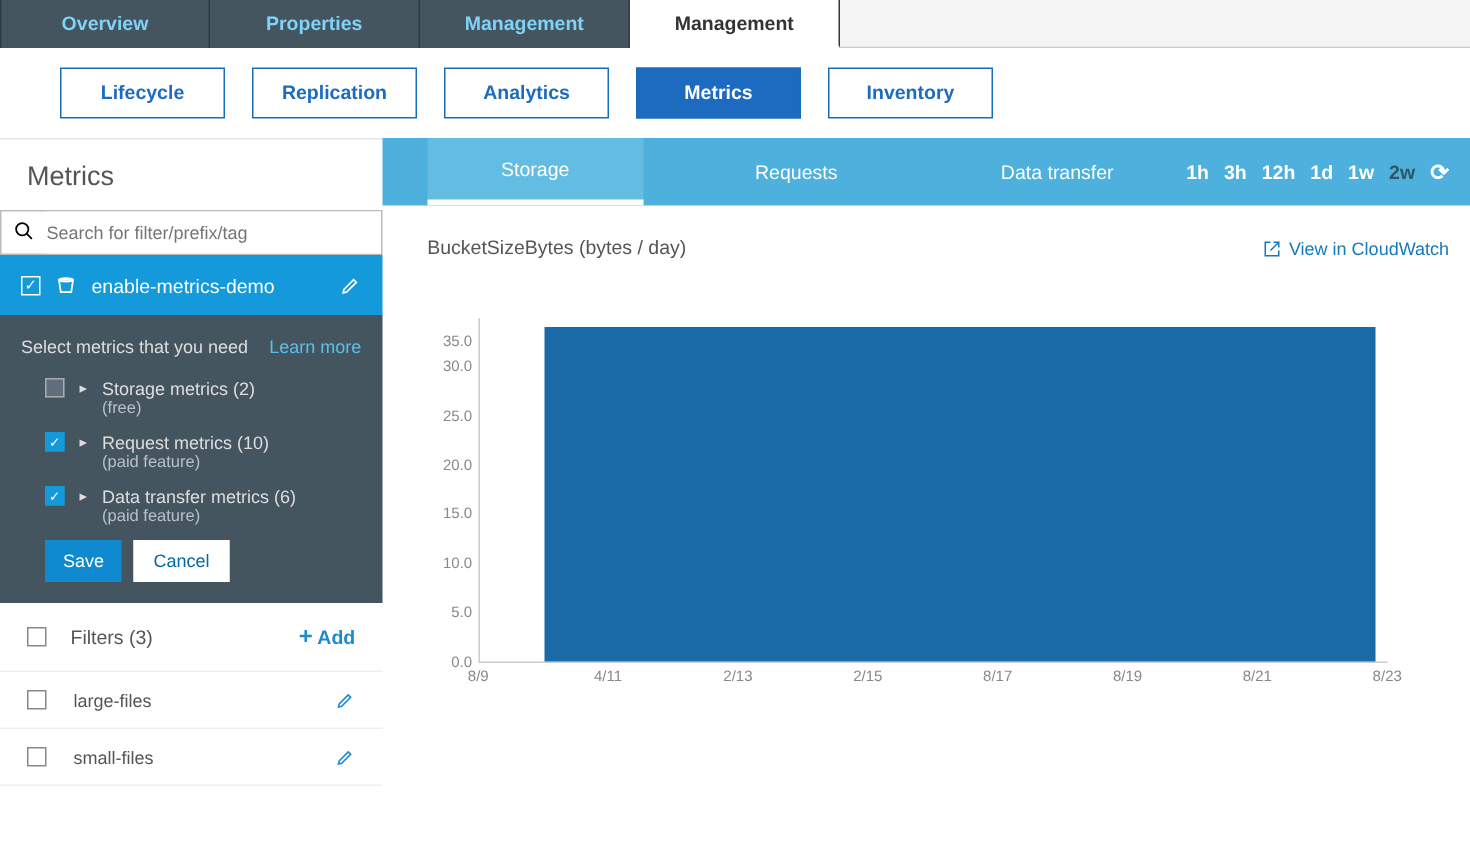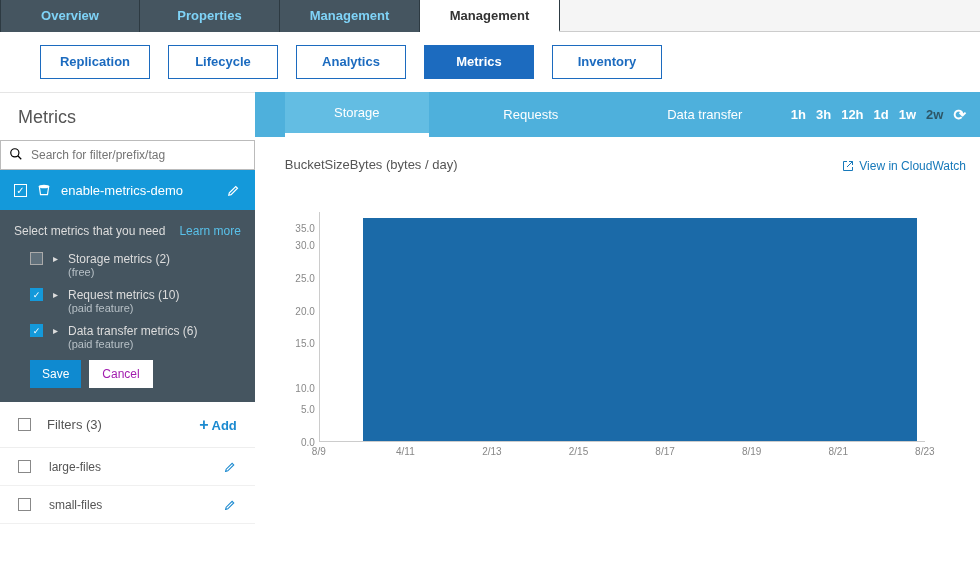--- a/index.html
+++ b/index.html
@@ -49,21 +49,21 @@
   .grey-panel .hdr { display:flex; justify-content:space-between; font-size:12px; margin-bottom:14px;}
   .grey-panel .hdr a{ color:#59c1ea; text-decoration:none; font-size:12px;}
   .metric-opt { display:flex; gap:10px; align-items:flex-start; margin:8px 0 10px 16px; font-size:12px;}
   .metric-opt .arrow{font-size:10px; margin-top:1px;}
   .metric-opt .sub { color:#b7c0c6; font-size:11px; display:block;}
   .metric-cb { width:13px;height:13px;border:1px solid #aaa;background:#60707b;display:inline-flex;align-items:center;justify-content:center;font-size:9px;flex:0 0 13px;}
   .metric-cb.checked{background:#1499da;border-color:#1499da;color:#fff;}
   .metric-cb.checked::after{content:"✓";}
   .btn-row{display:flex;gap:8px;margin:10px 0 0 16px;}
   .btn-save{background:#0f8ad0;color:#fff;border:none;padding:6px 12px;font-size:12px;cursor:pointer;}
-  .btn-cancel{background:#fff;color:#a21caf;border:1px solid #fff;padding:6px 12px;font-size:12px;cursor:pointer;}
+  .btn-cancel{background:#fff;color:#0369a1;border:1px solid #fff;padding:6px 12px;font-size:12px;cursor:pointer;}
 
   .filters-head{display:flex;align-items:center;height:46px;padding:0 18px;border-bottom:1px solid #eee;color:#555;}
   .filters-head .add{margin-left:auto;color:#1c8ad0;font-weight:600;cursor:pointer;font-size:13px;}
   .filters-head .add span.plus{font-size:16px;font-weight:700;margin-right:3px;}
   .filter-item{display:flex;align-items:center;height:38px;padding:0 18px;border-bottom:1px solid #f0f0f0;color:#555;font-size:12px;}
   .filter-item .cb{margin-right:18px;}
   .filter-item .pencil{color:#1c8ad0;}
 
   
   .right{ flex:1; display:flex; flex-direction:column;}
@@ -103,22 +103,22 @@
 
 <div class="main-tabs">
   <div class="main-tab">Overview</div>
   <div class="main-tab">Properties</div>
   <div class="main-tab">Management</div>
   <div class="main-tab" data-active="true">Management</div>
   <div class="spacer"></div>
 </div>
 
 <div class="sub-tabs">
+  <div class="sub-tab">Lifecycle</div>
   <div class="sub-tab">Replication</div>
-  <div class="sub-tab">Lifecycle</div>
   <div class="sub-tab">Analytics</div>
   <div class="sub-tab" data-active="true">Metrics</div>
   <div class="sub-tab">Inventory</div>
 </div>
 
 <div class="split">
 
   <div class="left">
     <h3 class="metrics-h">Metrics</h3>
     <div class="search-row">
@@ -235,21 +235,21 @@
             <path d="M21 14v7H3V3h7"></path>
           </svg>
         <span>View in CloudWatch</span>
       </span>
       <div class="chart-title">BucketSizeBytes (bytes / day)</div>
 
       <div class="plot-wrap">
         <div class="plot-y-axis" id="yAxis">
             <div class="tick" style="top: 230px;">0.0</div>
             <div class="tick" style="top: 197.143px;">5.0</div>
-            <div class="tick" style="top: 164.286px; margin-top: 12px;">10.0</div>
+            <div class="tick" style="top: 164.286px;">10.0</div>
             <div class="tick" style="top: 131.429px;">15.0</div>
             <div class="tick" style="top: 98.5714px;">20.0</div>
             <div class="tick" style="top: 65.7143px;">25.0</div>
             <div class="tick" style="top: 32.8571px;">30.0</div>
             <div class="tick" style="top: 16px; margin-left: 20px;">35.0</div>
           </div>
         <div class="plot-inner" id="plotInner">
             <div class="bar" style="left: 43.2857px; width: 554.057px; height: 223.429px;"></div>
           </div>
         <div class="plot-x-axis" id="xAxis">

